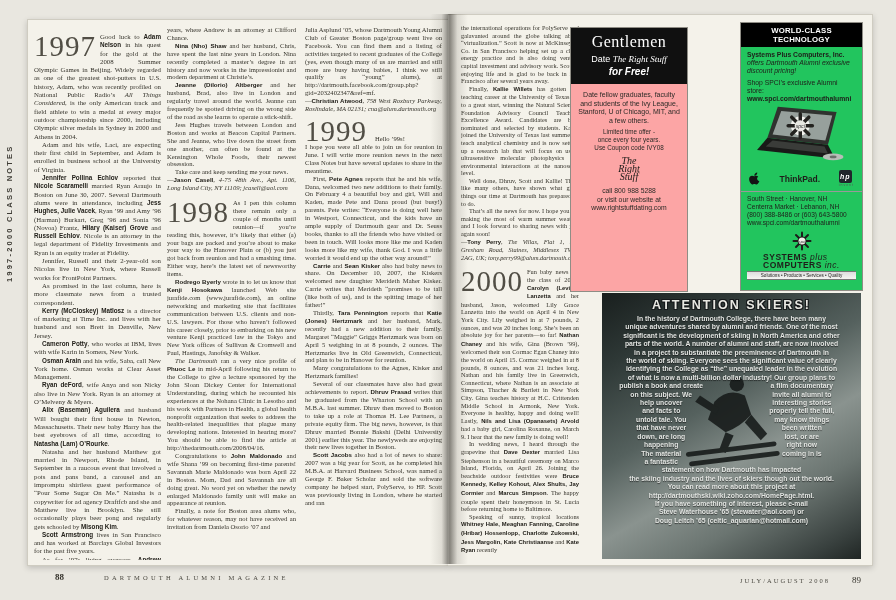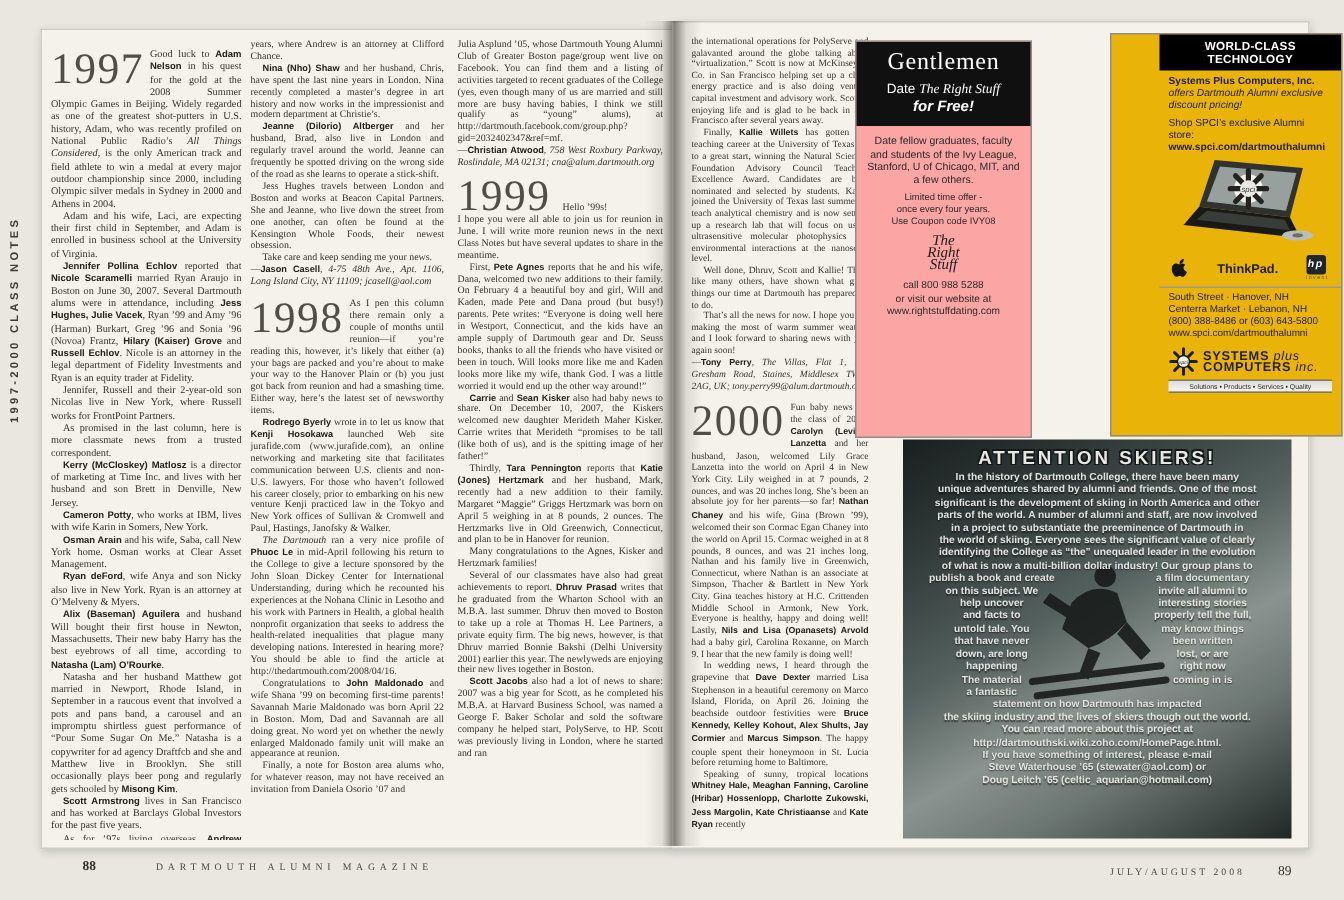--- a/index.html
+++ b/index.html
@@ -46,34 +46,34 @@
   .gent-line2{font-size:9px;margin-top:3px;}
   .gent-line2 .i{font-family:"Liberation Serif",serif;}
   .gent-free{font-size:10px;font-weight:bold;font-style:italic;margin-top:2px;}
   .gent-body{font-size:7px;line-height:8.6px;margin:7px 6px 0;}
   .gent-offer{font-style:italic;font-size:9px;line-height:10.5px;margin-top:6px;}
   .gent-small{font-size:6.3px;line-height:7.6px;margin-top:3px;}
   .gent-logo{font-family:Liberation Serif, serif;font-style:italic;font-size:10px;line-height:8px;margin-top:6px;color:#1c1b18;}
   .gent-contact{font-size:6.8px;line-height:8.4px;margin-top:6px;}
 
   
-  #ad-spci{position:absolute;left:740px;top:22px;width:121px;height:267px;background:#eab308;
-    border:1px solid #8f8d85;z-index:6;font-family:"Liberation Sans",sans-serif;color:#1f1e1a;text-align:left;padding-left:32px;}
+  #ad-spci{position:absolute;left:740px;top:22px;width:121px;height:267px;background:#22c55e;
+    border:1px solid #8f8d85;z-index:6;font-family:"Liberation Sans",sans-serif;color:#1f1e1a;text-align:left;}
   .spci-bar{background:#000;color:#fff;font-weight:bold;font-size:7.8px;letter-spacing:0.2px;padding:3px 4px;text-align:center;}
   .spci-txt{padding:4px 6px 0;font-size:6.8px;line-height:8px;}
   .spci-txt .bld{font-weight:bold;}
   .spci-txt .it{font-style:italic;}
   .spci-laptop{display:block;margin:2px auto 0;}
   .spci-logos{display:flex;align-items:center;justify-content:space-between;padding:1px 8px 2px;}
   .thinkpad{font-weight:bold;font-size:8.5px;}
   .hpbox{width:13px;height:13px;background:#20262c;color:#fff;font-style:italic;font-weight:bold;font-size:7px;
     display:flex;align-items:center;justify-content:center;border-radius:2px;}
   .hpwrap{text-align:center;font-size:3.5px;letter-spacing:1px;color:#555;}
   .spci-addr{border-top:1px solid #999;margin-top:2px;padding:3px 6px 0;font-size:6.6px;line-height:8px;}
-  .spci-logo-row{display:flex;align-items:center;gap:3px;margin:4px 6px 0;}
+  .spci-logo-row{display:flex;align-items:center;gap:3px;margin:4px 6px 0;flex-direction:column;}
   .spci-logo-name{line-height:7.5px;}
   .spci-logo-name .l1{font-size:8.5px;letter-spacing:0.5px;font-weight:bold;}
   .spci-logo-name .pl{font-style:italic;font-weight:normal;}
   .spci-tagbar{margin:2px 6px;border-top:1px solid #777;border-bottom:1px solid #777;
     font-size:4.6px;text-align:center;padding:1px 0;background:linear-gradient(180deg,#ddd,#f5f5f2);}
 
   
   #ad-ski{position:absolute;left:602px;top:293px;width:259px;height:266px;z-index:6;overflow:hidden;
     background:linear-gradient(150deg,#191f1e 0%,#2e3836 18%,#55615e 42%,#8a938f 60%,#6b7571 75%,#39413f 92%,#202624 100%);
     font-family:"Liberation Sans",sans-serif;color:#e3e5e2;text-align:center;}

